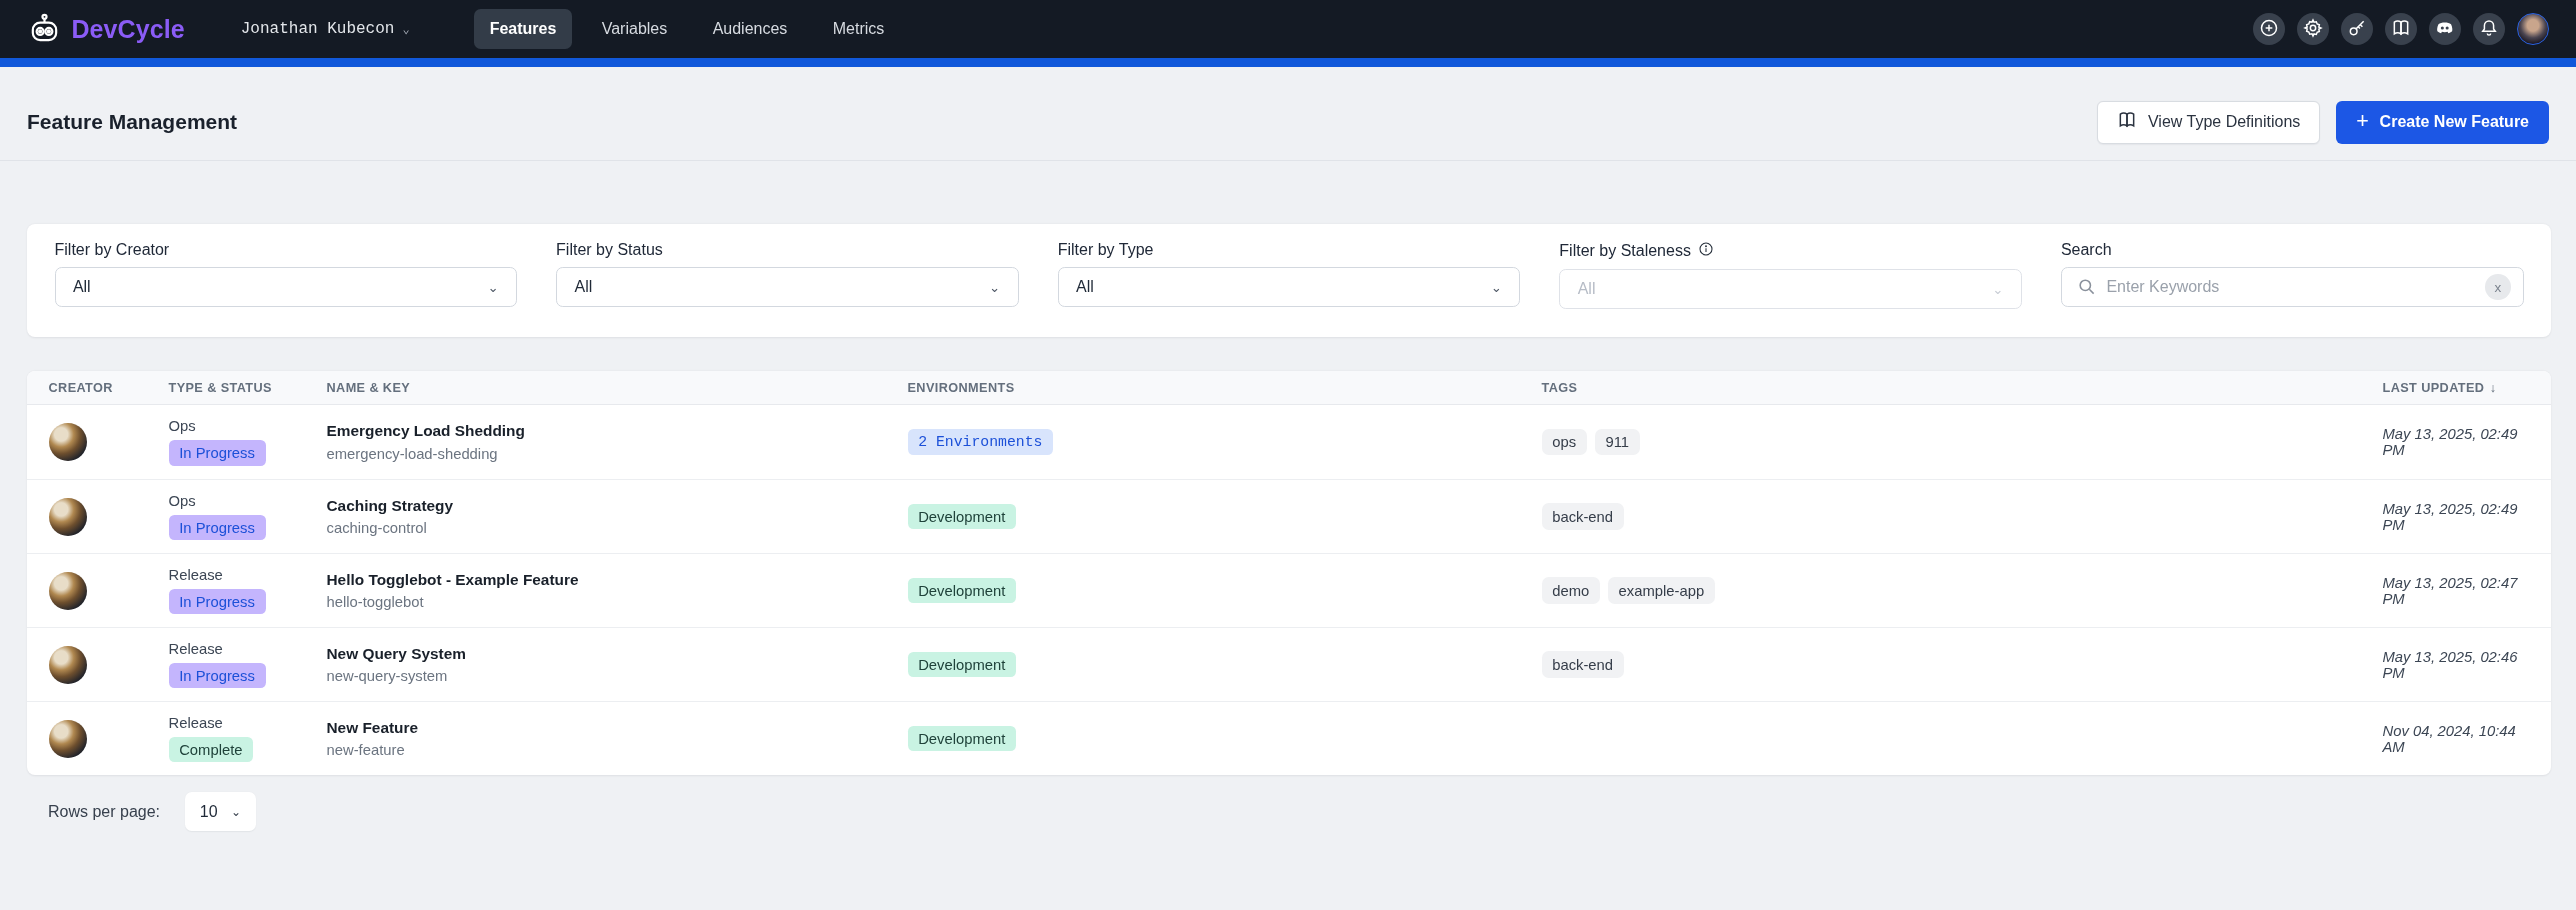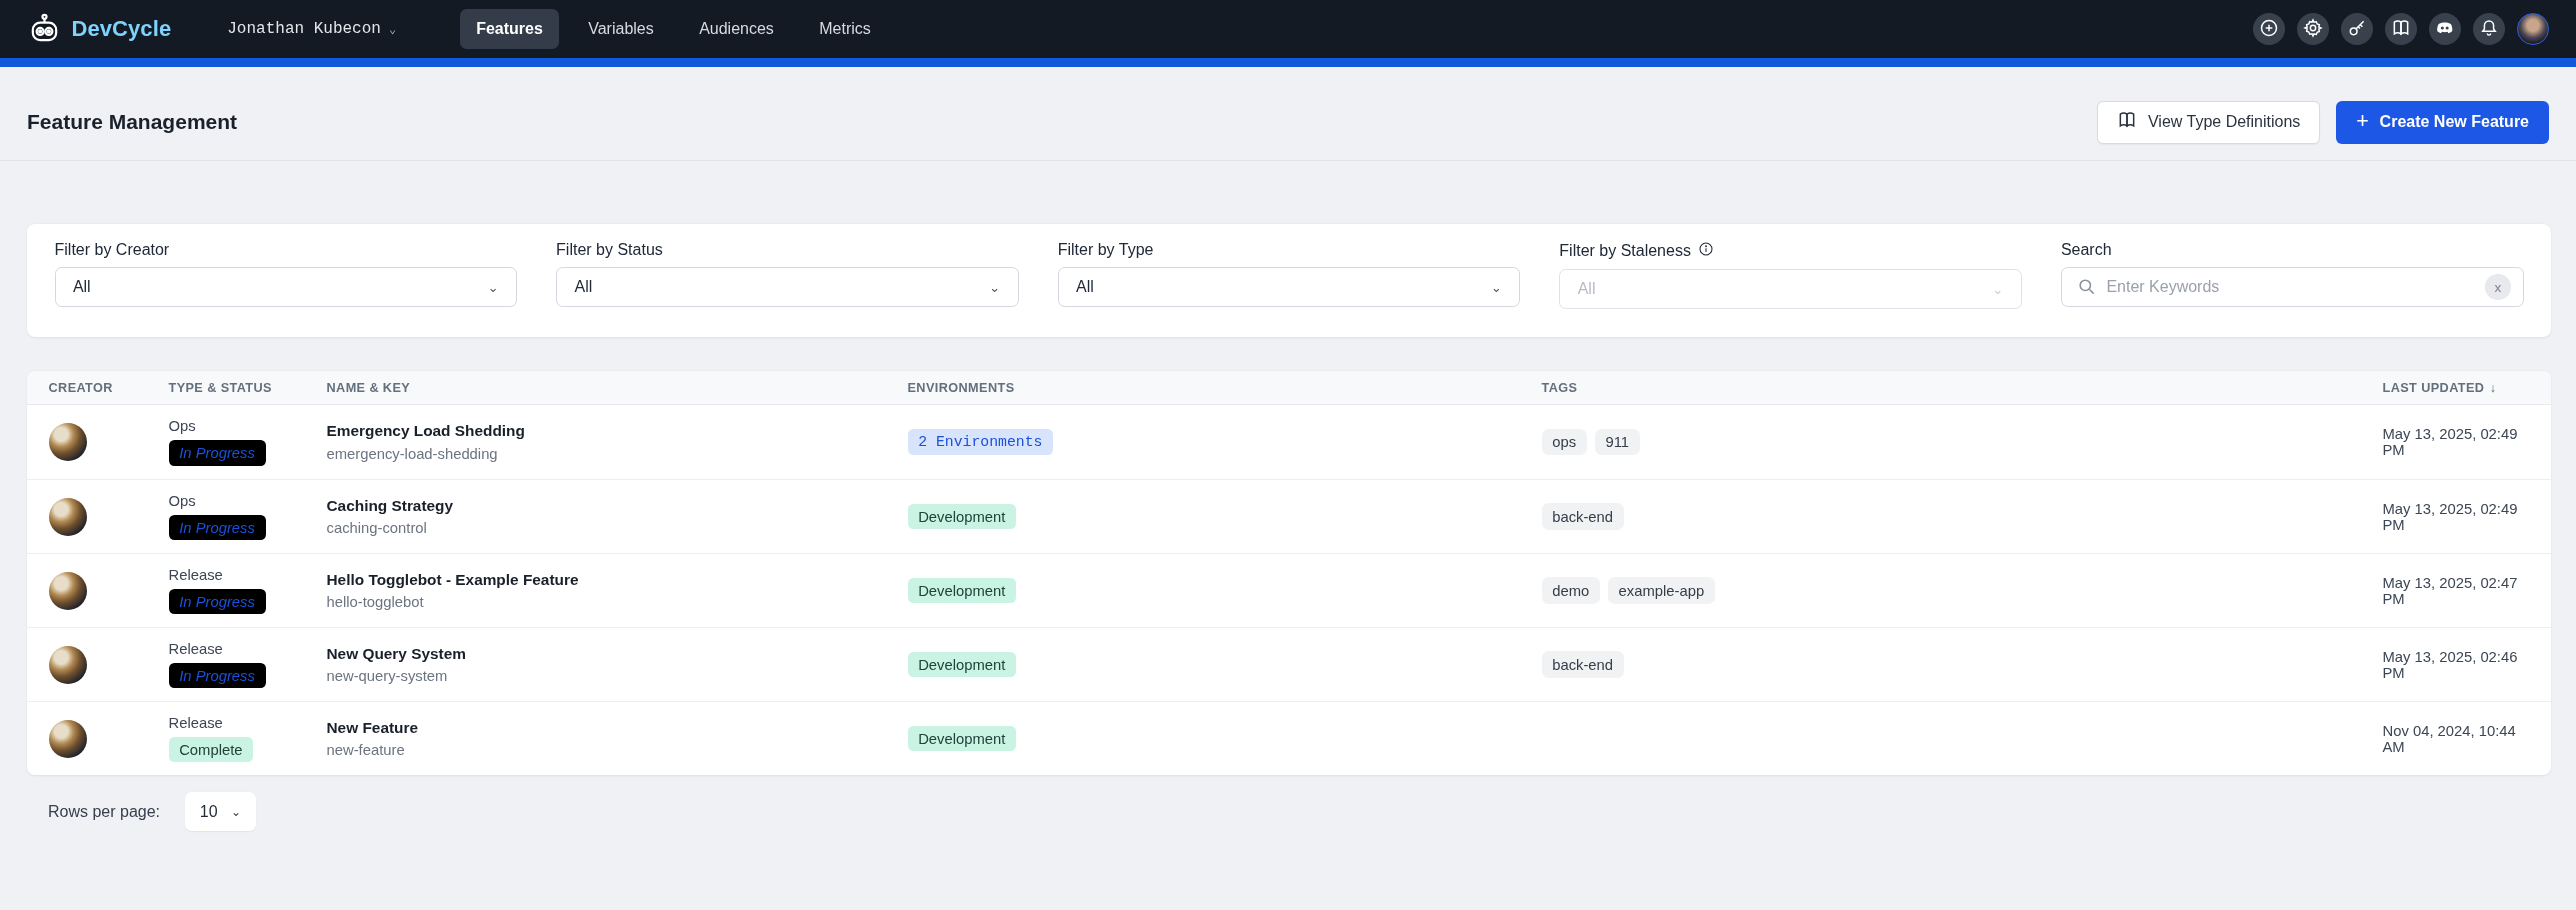--- a/index.html
+++ b/index.html
@@ -2,21 +2,21 @@
 <html style="font-size:10.7px"><head>
 <meta charset="utf-8">
 <style>
   * { margin:0; padding:0; box-sizing:border-box; }
   html,body { width:2576px; height:911px; overflow:hidden; }
   body { background:#eff1f4; font-family:"Liberation Sans", sans-serif; color:#1b2430; }
 
   
   .navbar { height:58px; background:#141a24; display:flex; align-items:center; padding:0 27px; }
   .brand { display:flex; align-items:center; gap:9.4px; margin-right:56px; }
-  .brand-name { color:#7dd3fc; font-size:22px; font-weight:700; letter-spacing:0.1px; }
+  .brand-name { color:#8b5cf6; font-size:25px; font-weight:700; letter-spacing:0.1px; }
   .project-select { display:flex; align-items:center; gap:8px; color:#e3e6ea; font-size:16px; margin-right:64px; cursor:pointer;font-family:Liberation Mono, monospace; }
   .project-select .chev { font-size:12px; color:#aab1bb; }
   .nav-items { display:flex; align-items:center; gap:13.4px; }
   .nav-item { color:#d7dbe1; font-size:16px; padding:10.7px 16px; border-radius:6.7px; cursor:pointer; }
   .nav-item.active { background:#333c48; color:#ffffff; font-weight:600; }
   .nav-right { margin-left:auto; display:flex; align-items:center; gap:12px; }
   .icon-circle { width:32px; height:32px; border-radius:50%; background:#39414d; display:flex; align-items:center; justify-content:center; cursor:pointer; }
   .icon-circle svg { stroke:#ffffff; fill:none; stroke-width:1.8; }
   .nav-avatar { width:32px; height:32px; border-radius:50%; border:1.3px solid #2a62e2; cursor:pointer;
     background: radial-gradient(circle at 50% 38%, #c9a58c 0 24%, #4a4450 52%, #181520 78%); }
@@ -53,30 +53,30 @@
   .t-grid { display:grid; grid-template-columns:96px 134px 557px 610px 817px 1fr; align-items:center; padding:0 27px 0 21.5px;gap:24px; }
   .t-head { height:34px; background:#f8f9fb; border-bottom:1.3px solid #e7e9ed; }
   .t-head .col { font-size:12.7px; font-weight:700; color:#646f7d; letter-spacing:0.4px; text-transform:uppercase; display:flex; align-items:center; gap:5.4px; }
   .t-head .sortable { cursor:pointer; }
   .t-row { height:74px; border-top:1.3px solid #eceef1; cursor:pointer; }
   .t-row:first-child { border-top:none; }
   .avatar { width:38px; height:38px; border-radius:50%;
     background: radial-gradient(circle at 32% 30%, #e8ddc8 0 18%, #b08850 34%, #6e4f2e 52%, #23242a 76%); }
   .type-cell .type-label { font-size:14.8px; color:#3c4654; margin-bottom:6px; }
   .badge { display:inline-block; font-size:14.8px; padding:4.7px 10.7px; border-radius:5.4px; white-space:nowrap; }
-  .badge.in-progress { background:#000000; color:#1c50d8;font-style:italic; }
+  .badge.in-progress { background:#c4b5fd; color:#1c50d8; }
   .badge.complete { background:#c9f3e3; color:#1f423a; }
   .badge.count { background:#d8e4fc; color:#1c50d8;font-family:Liberation Mono, monospace; }
   .badge.dev { background:#c9f3e3; color:#1f423a; }
   .name-cell .feature-name { font-size:15.4px; font-weight:700; color:#19202a; margin-bottom:5.4px; }
   .name-cell .feature-key { font-size:14.8px; color:#6b7480; }
   .tags-cell { display:flex; gap:8px; }
   .tag { background:#f1f2f4; color:#353d49; font-size:14.8px; padding:5.4px 10.7px; border-radius:6.7px; white-space:nowrap; }
   .updated-cell { display:flex; align-items:center; justify-content:flex-start; gap:38px; }
-  .updated-date { font-size:14.8px; color:#3c4654; width:148px; }
+  .updated-date { font-size:14.8px; color:#3c4654; width:148px;font-style:italic; }
   .row-action { cursor:pointer; display:flex; }
   .row-action svg { fill:none; stroke-width:1.8; }
   .edit-ic svg { stroke:#2a63ea; }
   .metrics-ic svg { stroke:#2aa88b; }
 
   
   .pagination { display:flex; align-items:center; gap:25px; margin:17.4px 0 0 48px; }
   .pagination .pg-label { font-size:16px; color:#37404d; }
   .pg-select { background:#ffffff; border-radius:6.7px; height:39px; padding:0 14.8px; display:flex; align-items:center; gap:13.4px; font-size:16px; color:#1f2937; cursor:pointer; box-shadow:0 0.7px 1.3px rgba(20,26,36,0.06); }
   .pg-select .chev { font-size:12px; color:#37404d; }

